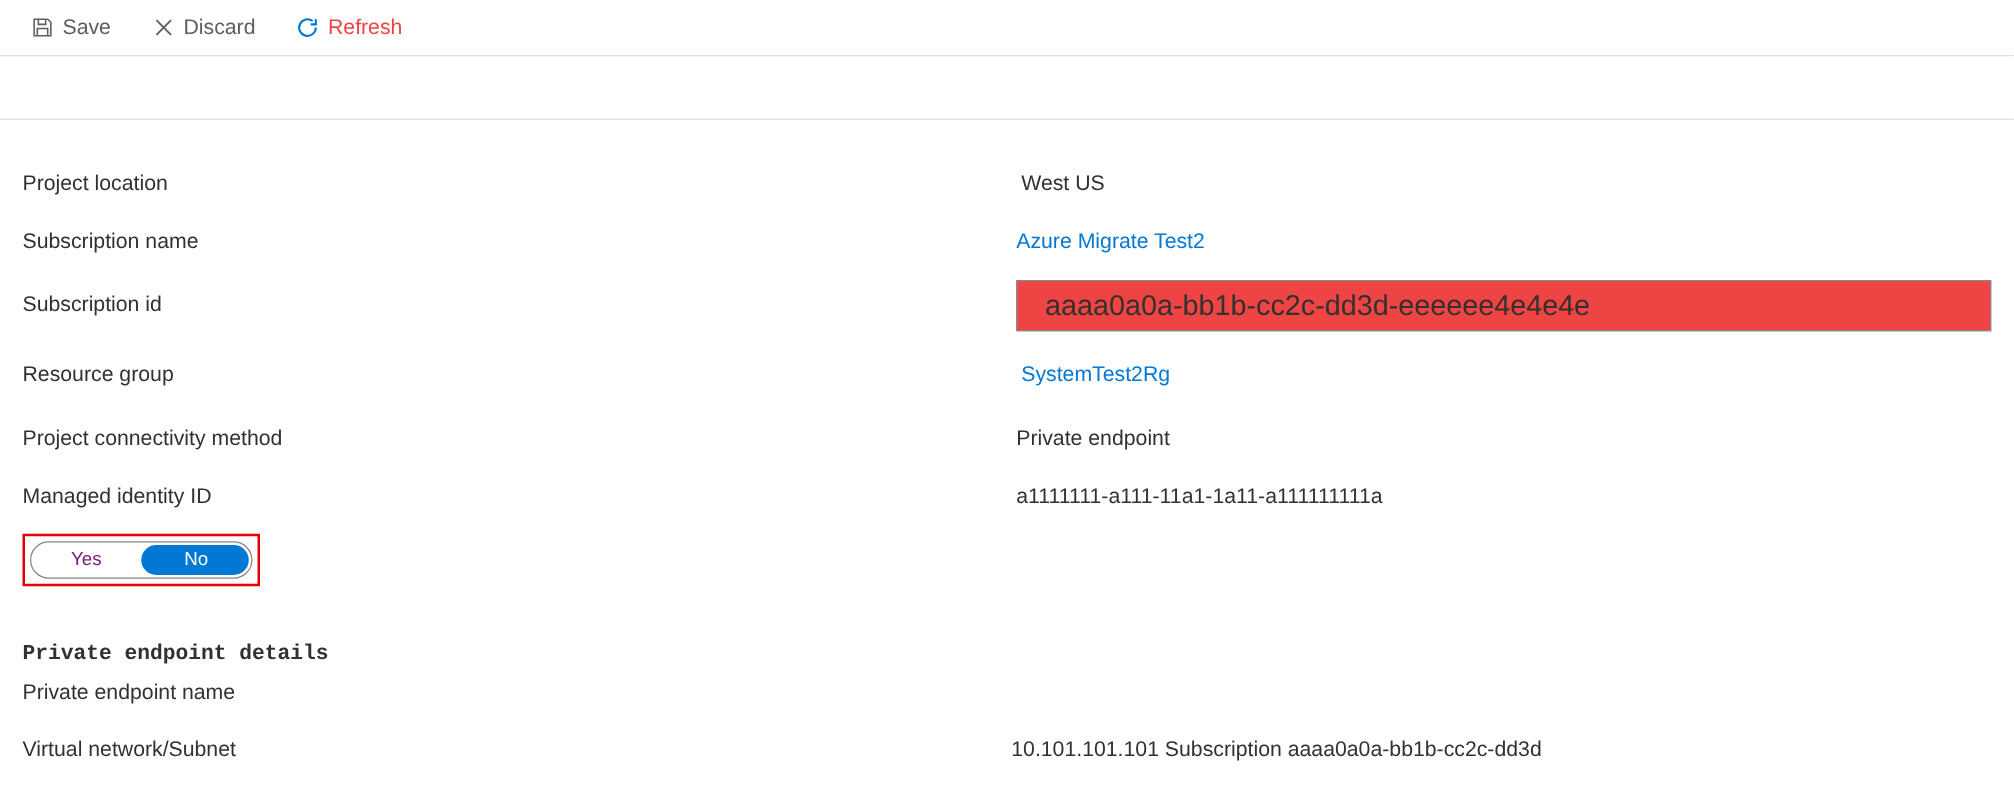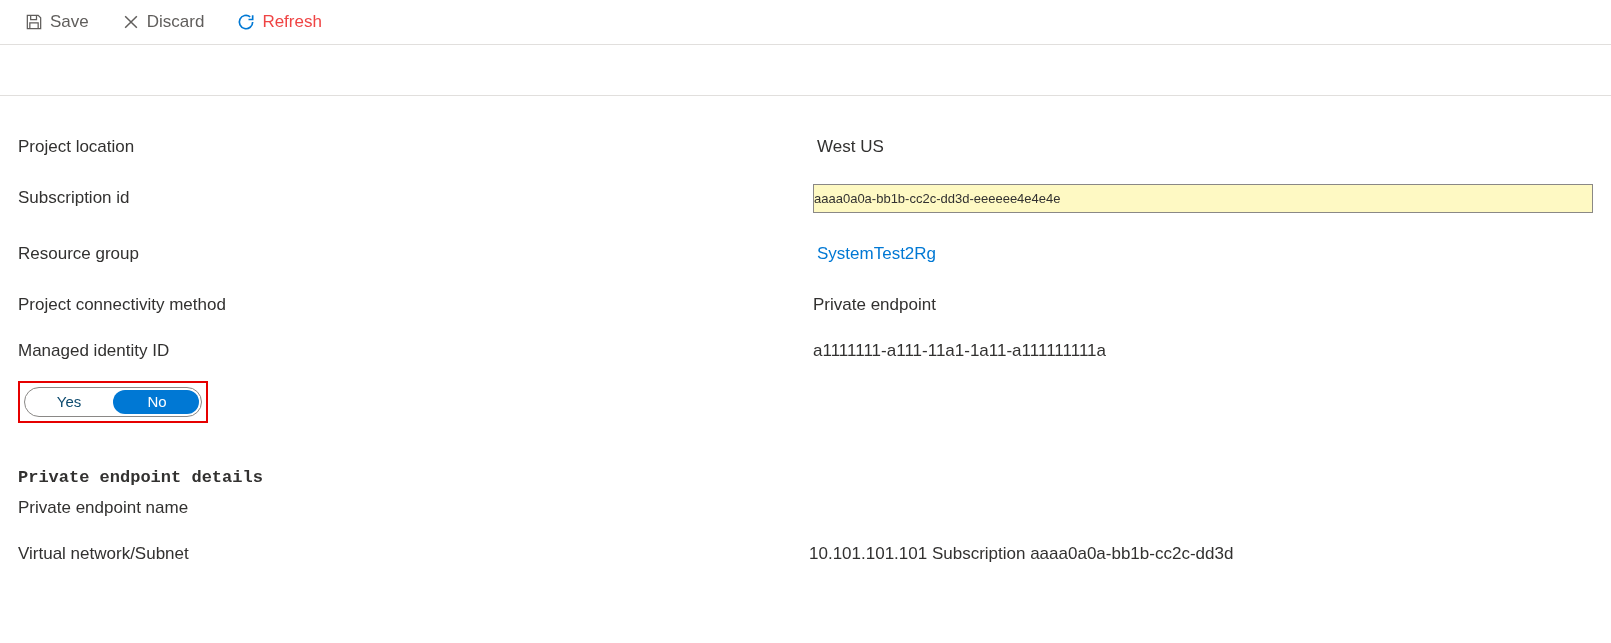--- a/index.html
+++ b/index.html
@@ -42,25 +42,25 @@
     .label {
       color: #323130;
       font-size: 17px;
     }
     .value {
       color: #323130;
       font-size: 17px;
     }
     .value.link { color: #0078d4; cursor: pointer; }
     .value.input {
-      background: #fef9c3;
+      background: #ef4444;
       border: 1px solid #8a8886;
-      padding: 6px 0;
+      padding: 6px 22px;
       width: 100%;
-      font-size: 13px;
+      font-size: 23px;
       font-family: inherit;
     }
     .section-title {
       font-weight: 600;
       font-size: 17px;
       margin-top: 40px;
       font-family: Liberation Mono, monospace;
     }
     .section-desc {
       font-size: 17px;
@@ -95,21 +95,21 @@
       position: relative;
     }
     .toggle-option {
       flex: 1;
       text-align: center;
       font-size: 15px;
       cursor: pointer;
       z-index: 1;
       line-height: 28px;
     }
-    .toggle-option.yes { color: #0c4a6e; }
+    .toggle-option.yes { color: #701a75; }
     .toggle-option.no { color: #fff; }
     .toggle-pill {
       position: absolute;
       right: 2px;
       top: 2px;
       bottom: 2px;
       width: 86px;
       background: #0078d4;
       border-radius: 14px;
     }
@@ -145,20 +145,24 @@
   </div>
 </div>
 
 <div class="content">
 
   <div class="row">
     <div class="label">Project location</div>
     <div class="value" style="padding-left:4px;">West US</div>
   </div>
 
+  <div class="row">
+    <div class="label">Subscription name</div>
+    <div class="value link">Azure Migrate Test2</div>
+  </div>
 
   <div class="row row-tall">
     <div class="label">Subscription id</div>
     <input class="value input" type="text" readonly="" value="aaaa0a0a-bb1b-cc2c-dd3d-eeeeee4e4e4e" style="">
   </div>
 
   <div class="row row-tall">
     <div class="label">Resource group</div>
     <div class="value link" style="padding-left:4px;">SystemTest2Rg</div>
   </div>

